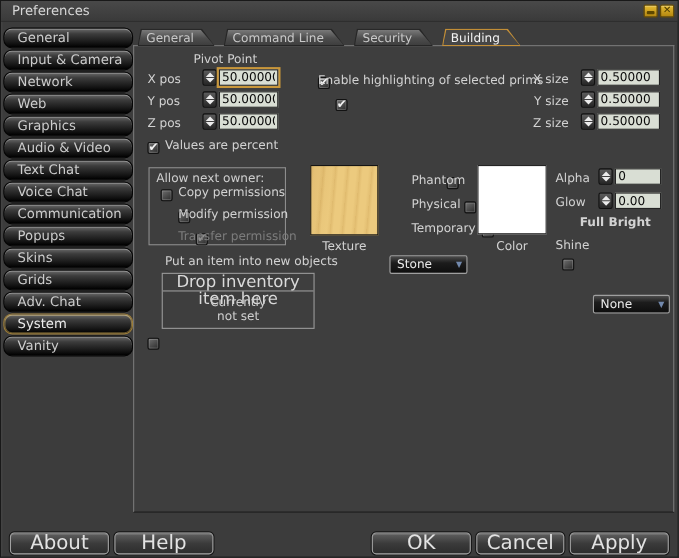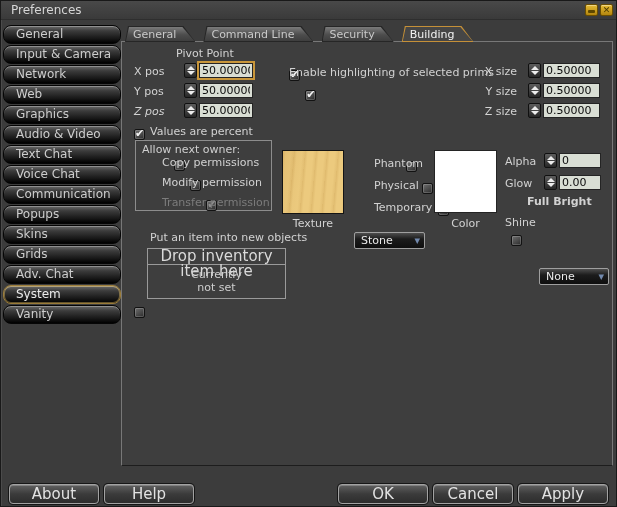--- a/index.html
+++ b/index.html
@@ -95,21 +95,21 @@
   
   .dropbox { border:1px solid #9a9a9a; }
   .drop-header { height:16px; border-bottom:1px solid #9a9a9a; text-align:center;
                  font-size:15px; color:#dadada; line-height:15px; }
   .drop-line { text-align:center; font-size:11px; color:#cfcfcf; }
 
   
   .btn { position:absolute; height:20px; border:1px solid #a2a2a2; border-radius:4px;
          background:linear-gradient(180deg,#606060,#3b3b3b 50%,#2d2d2d);
          box-shadow:0 0 0 1px #161616, inset 0 1px 0 rgba(255,255,255,.22);
-         color:#e2e2e2; font-size:15px; text-align:center; line-height:18px; cursor:pointer; }
+         color:#e2e2e2; font-size:18px; text-align:center; line-height:18px; cursor:pointer; }
 </style>
 </head>
 <body>
 
 <div class="window">
 
   <div class="titlebar">
     <span class="title-text">Preferences</span>
     <div class="win-btn min">
         <div class="min-bar"></div>
@@ -166,21 +166,21 @@
       </div>
     <input class="abs field w54 focused" style="left: 77px; top: 21px;" readonly="" value="50.00000">
 
     <span class="abs lab" style="left:12px; top:43px;">Y pos</span>
     <div class="abs spinner" style="left:62px; top:41px;">
         <div class="arr up"></div>
         <div class="arr down"></div>
       </div>
     <input class="abs field w54" style="left: 77px; top: 41px;" readonly="" value="50.00000">
 
-    <span class="abs lab" style="left:12px; top:63px;font-style:italic;">Z pos</span>
+    <span class="abs lab" style="left:12px; top:63px;">Z pos</span>
     <div class="abs spinner" style="left:62px; top:61px;">
         <div class="arr up"></div>
         <div class="arr down"></div>
       </div>
     <input class="abs field w54" style="left: 77px; top: 61px;" readonly="" value="50.00000">
 
     
     <span class="abs cb" style="left:12px; top:82px;"><span class="tick">✔</span></span>
     <span class="abs lab" style="left:28px; top:83px;">Values are percent</span>
 
@@ -205,21 +205,21 @@
     <input class="abs field w57" style="left: 421px; top: 41px;" readonly="" value="0.50000">
 
     <span class="abs lab" style="left:345px; top:63px; width:50px; text-align:right;">Z size</span>
     <div class="abs spinner" style="left:406px; top:61px;">
         <div class="arr up"></div>
         <div class="arr down"></div>
       </div>
     <input class="abs field w57" style="left: 421px; top: 61px;" readonly="" value="0.50000">
 
     
-    <div class="abs groupbox" style="left:13px; top:98px; width:137px; height:71px;padding-left:28px;">
+    <div class="abs groupbox" style="left:13px; top:110px; width:125px; height:71px;">
       <span class="group-title">Allow next owner:</span>
       <span class="abs cb" style="left:10px; top:14px;"></span>
       <span class="abs lab" style="left:26px; top:15px;">Copy permissions</span>
       <span class="abs cb" style="left:10px; top:34px;"></span>
       <span class="abs lab" style="left:26px; top:35px;">Modify permission</span>
       <span class="abs cb disabled" style="left:10px; top:54px;"><span class="tick">✔</span></span>
       <span class="abs lab disabled" style="left:26px; top:55px;">Transfer permission</span>
     </div>
 
     

